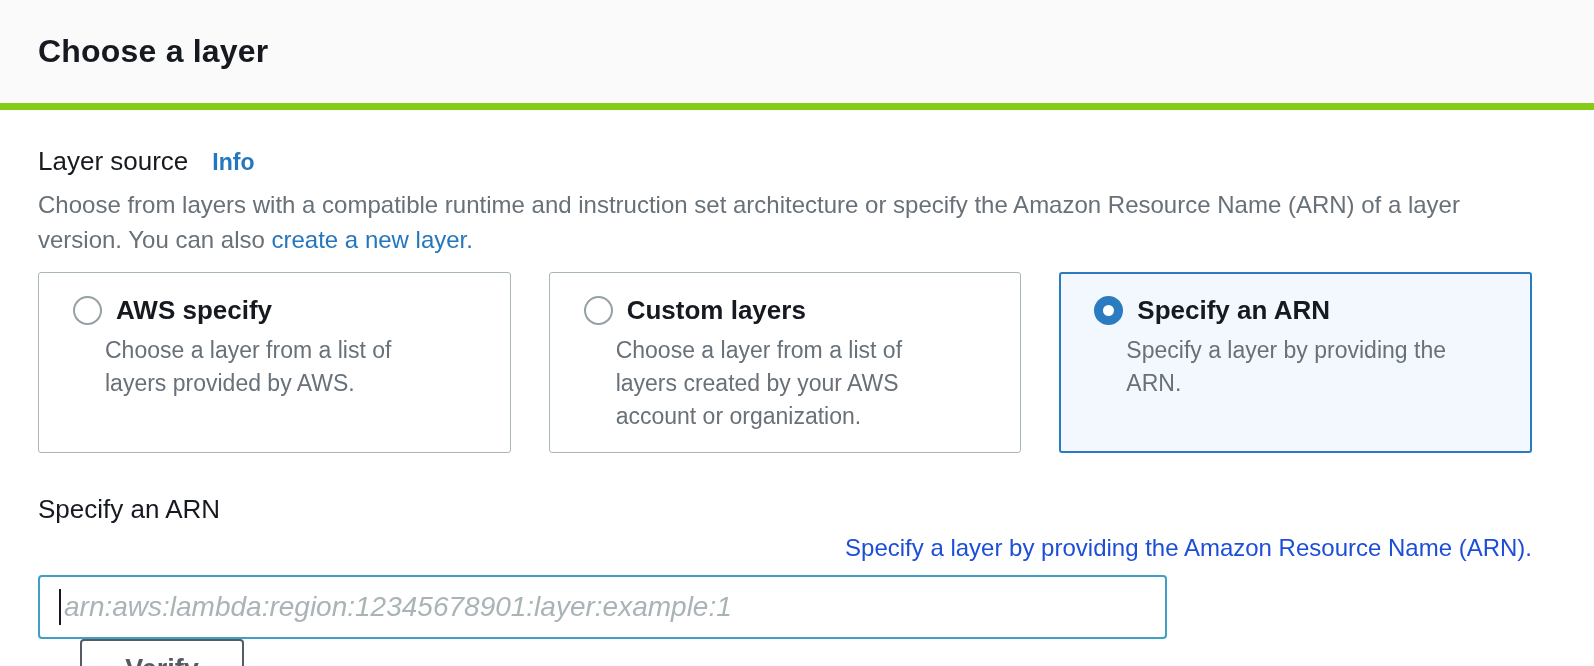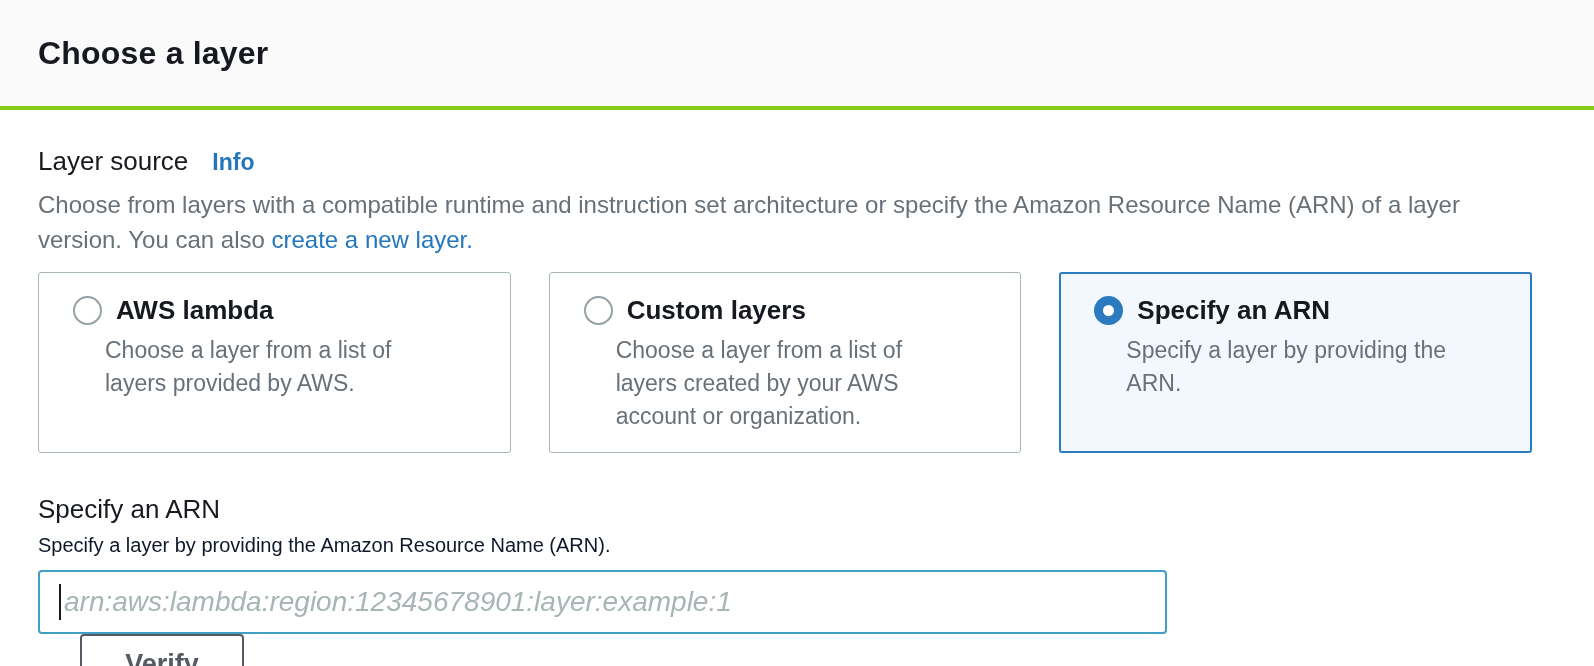--- a/index.html
+++ b/index.html
@@ -1,20 +1,20 @@
 <!DOCTYPE html>
 <html><head>
 <meta charset="utf-8">
 <style>
   * { margin:0; padding:0; box-sizing:border-box; }
   html,body { width:1594px; height:666px; background:#ffffff;
     font-family:"Liberation Sans", sans-serif; color:#16191f; overflow:hidden; }
 
   
-  .page-header { height:110px; background:#fafafa; border-bottom:4px solid #84cc16;
+  .page-header { height:110px; background:#fafafa; border-bottom:7px solid #84cc16;
     display:flex; align-items:center; padding-left:38px; }
   .page-title { font-size:32px; font-weight:700; color:#16191f; letter-spacing:.2px; }
 
   
   .main { padding:36px 62px 16px 38px; }
 
   .label-row { display:flex; align-items:baseline; gap:24px; }
   .field-label { font-size:26px; color:#16191f; }
   .info-link { font-size:23px; font-weight:700; color:#2577bd; text-decoration:none; cursor:pointer; }
 
@@ -32,21 +32,21 @@
   .radio.checked { border:none; background:#2a7bc0; position:relative; }
   .radio.checked::after { content:""; position:absolute; left:9px; top:9px;
     width:11px; height:11px; border-radius:50%; background:#ffffff; }
   .tile-title { font-size:26px; font-weight:600; color:#16191f; }
   .tile-desc { margin:8px 0 0 32px; font-size:23px; line-height:33px;
     color:#687078; max-width:352px; }
 
   
   .arn-section { margin-top:41px; }
   .arn-label { font-size:26px; color:#16191f; }
-  .arn-desc { margin-top:9px; font-size:20px; color:#0f172a; }
+  .arn-desc { margin-top:9px; font-size:24px; color:#1d4ed8;text-align:right; }
   .arn-row { margin-top:13px; display:flex; align-items:flex-start;flex-direction:column; }
   .arn-input-wrap { position:relative; width:1129px; }
   .arn-input { width:1129px; height:64px; border:2px solid #3f9fc4; border-radius:4px;
     background:#ffffff; padding:0 20px 0 24px; font-size:28px; outline:none;
     font-family:"Liberation Sans", sans-serif; color:#16191f; }
   .arn-input::placeholder { font-style:italic; color:#a9b4b6; opacity:1; }
   .caret { position:absolute; left:21px; top:14px; width:2px; height:36px; background:#16191f; }
   .verify-btn { margin-left:42px; height:60px; min-width:164px; padding:0 34px;
     background:#ffffff; border:2px solid #545b64; border-radius:4px;
     font-size:27px; font-weight:700; color:#545b64; cursor:pointer;
@@ -68,21 +68,21 @@
 
   <div class="field-desc">
     <span>Choose from layers with a compatible runtime and instruction set architecture or specify the Amazon Resource Name (ARN) of a layer</span><br>
     <span>version. You can also </span><a class="inline-link">create a new layer.</a>
   </div>
 
   <div class="tiles">
     <div class="tile">
       <div class="tile-head">
         <span class="radio"></span>
-        <span class="tile-title">AWS lambda</span>
+        <span class="tile-title">AWS specify</span>
       </div>
       <div class="tile-desc">Choose a layer from a list of layers provided by AWS.</div>
     </div>
 
     <div class="tile">
       <div class="tile-head">
         <span class="radio"></span>
         <span class="tile-title">Custom layers</span>
       </div>
       <div class="tile-desc">Choose a layer from a list of layers created by your AWS account or organization.</div>

